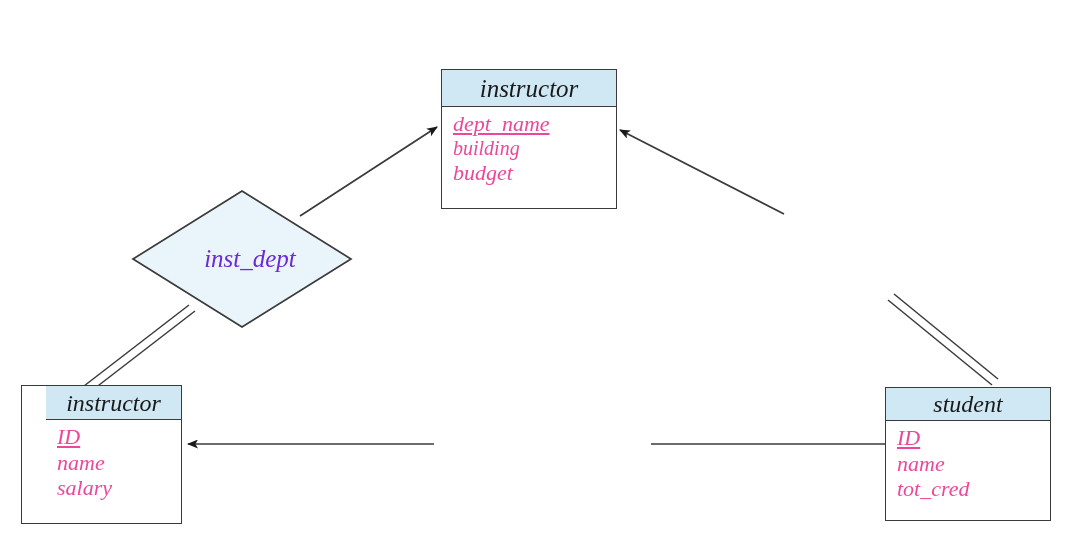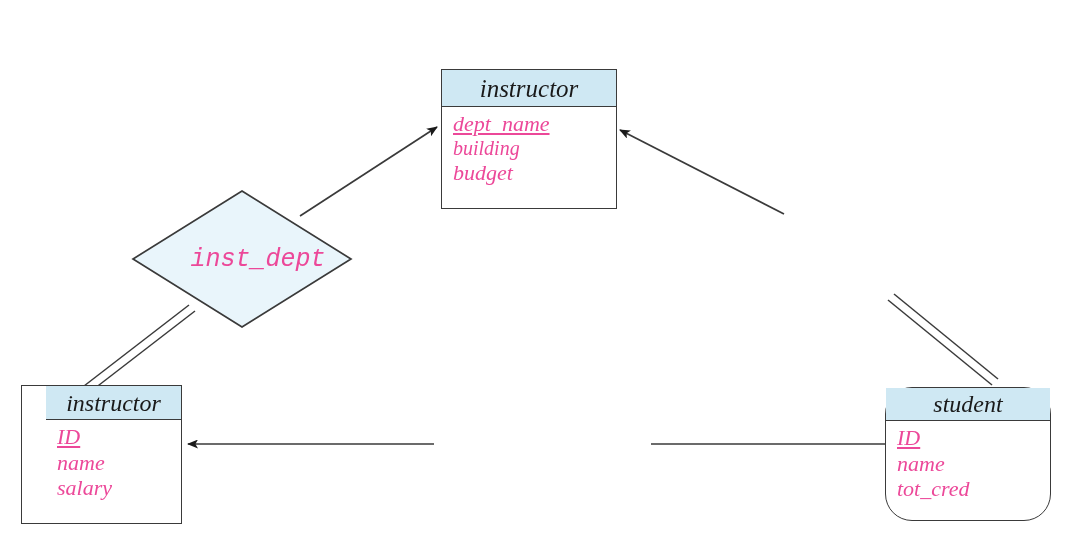--- a/index.html
+++ b/index.html
@@ -64,32 +64,31 @@
     z-index: 3;
   }
   .relationship svg {
     position: absolute;
     left: 0;
     top: 0;
     overflow: visible;
   }
   .rel-label {
     position: absolute;
-    left: 16px;
+    left: 8px;
     top: 0;
     width: 100%;
     height: 100%;
     display: flex;
     align-items: center;
     justify-content: center;
     font-style: italic;
-    color: #ec4899;
+    color: #6d28d9;
     pointer-events: none;
     white-space: nowrap;
-    font-family: Liberation Mono, monospace;
   }
 </style>
 </head>
 <body>
 
 <div id="canvas">
 
   <svg id="edges" viewBox="0 0 1078 534" xmlns="http://www.w3.org/2000/svg">
     <defs>
       <marker id="arrowhead" markerWidth="11" markerHeight="9" refX="10" refY="4.5" orient="auto" markerUnits="userSpaceOnUse">
@@ -127,21 +126,21 @@
 
   <div class="entity" style="left:21px; top:385px; width:161px; height:139px;padding-left:24px;">
     <div class="entity-header" style="height:34px; font-size:24px;">instructor</div>
     <div class="entity-attrs">
       <div class="attr pk" style="font-size:22px; display:inline-block;">ID</div>
       <div class="attr" style="font-size:22px;">name</div>
       <div class="attr" style="font-size:22px;font-style:italic;">salary</div>
     </div>
   </div>
 
-  <div class="entity" style="left:885px; top:387px; width:166px; height:134px;border-radius:27px;">
+  <div class="entity" style="left:885px; top:387px; width:166px; height:134px;">
     <div class="entity-header" style="height:33px; font-size:24px;">student</div>
     <div class="entity-attrs">
       <div class="attr pk" style="font-size:22px; display:inline-block;">ID</div>
       <div class="attr" style="font-size:22px;">name</div>
       <div class="attr" style="font-size:22px;">tot_cred</div>
     </div>
   </div>
 
   <div class="relationship" style="left:132px; top:190px; width:220px; height:138px;">
     <svg width="220" height="138" viewBox="0 0 220 138" xmlns="http://www.w3.org/2000/svg">

